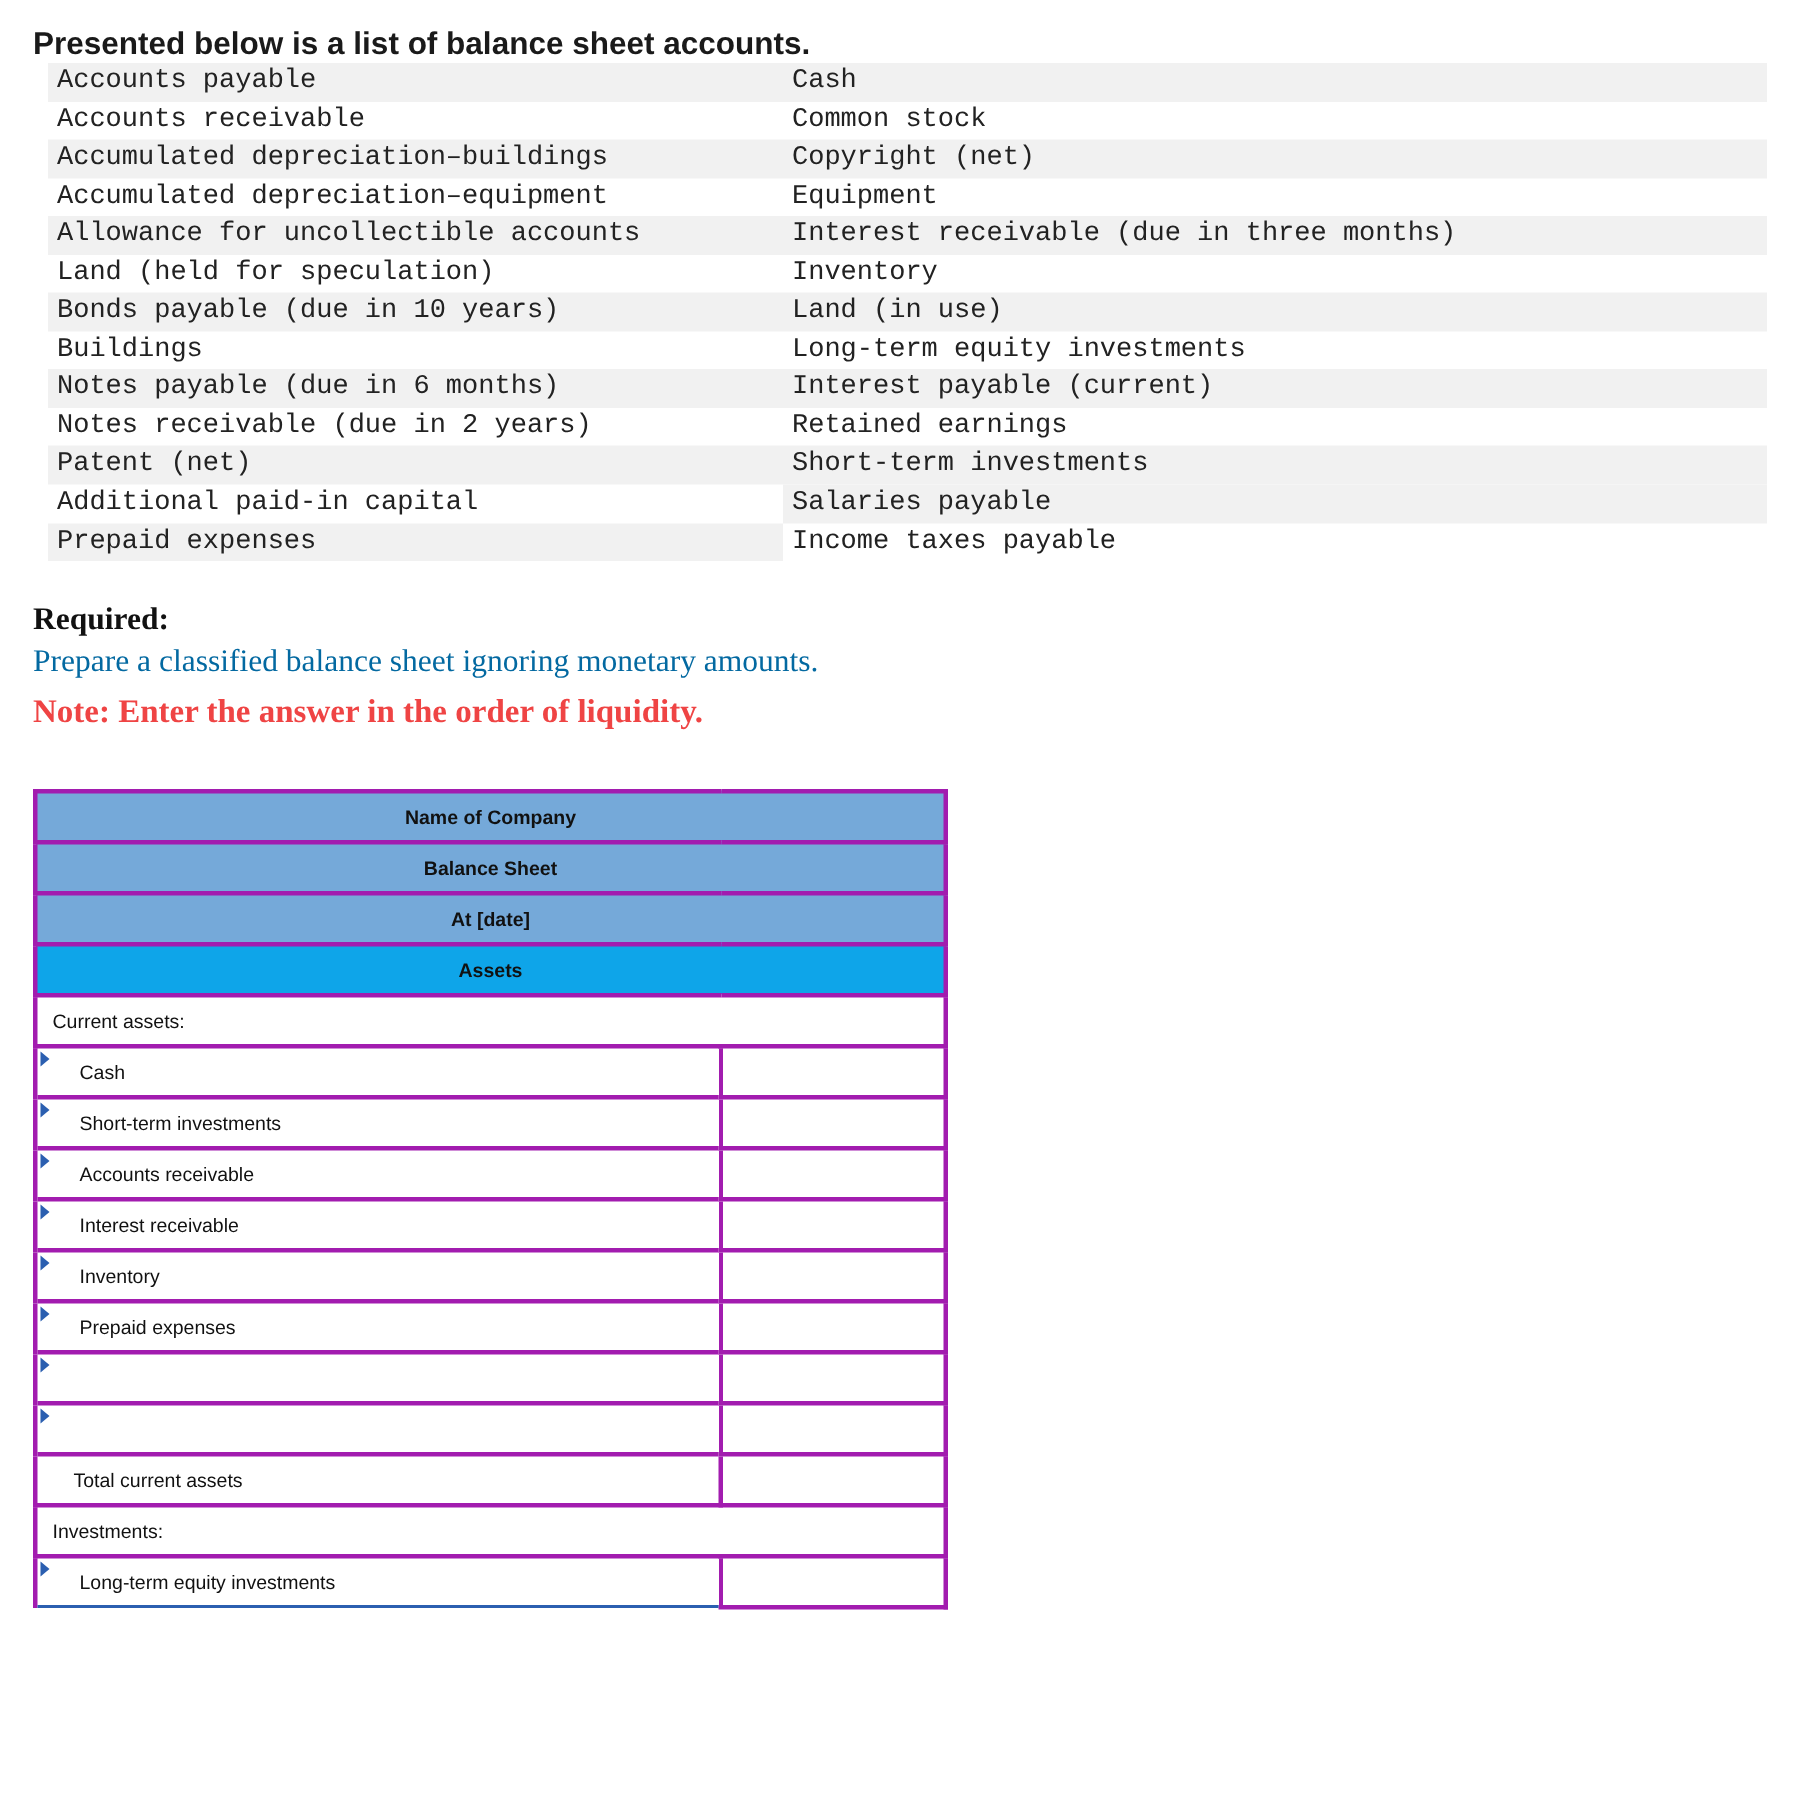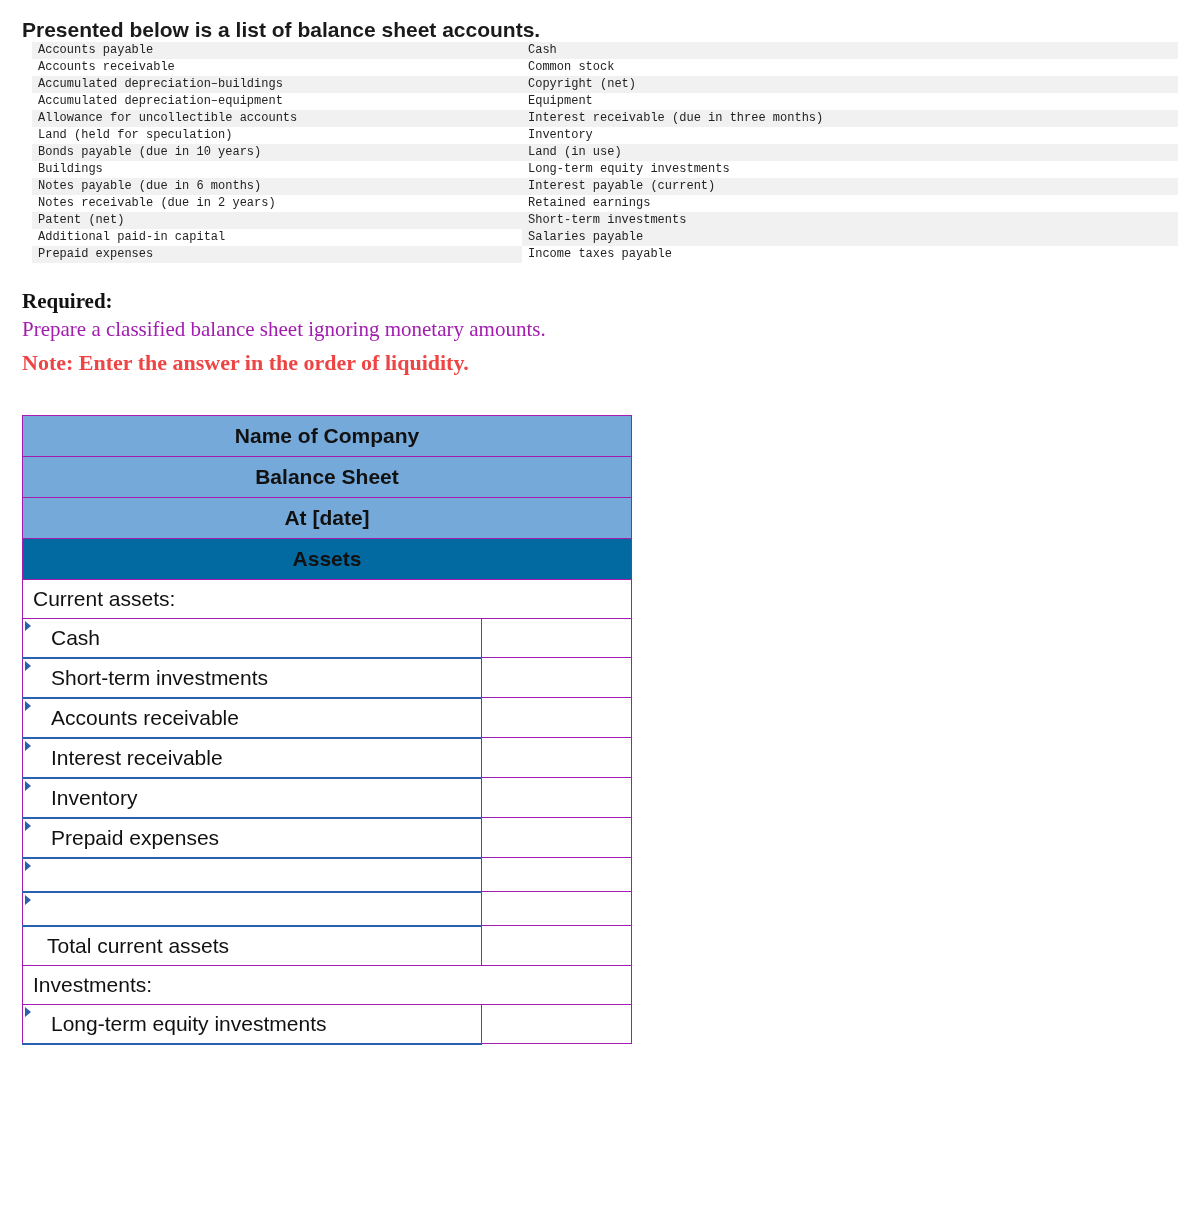--- a/index.html
+++ b/index.html
@@ -21,64 +21,64 @@
       margin-bottom: 26px;
       padding-left: 10px;
     }
     .accounts-col {
       flex: 0 0 auto;
     }
     .accounts-col.left { width: 490px; }
     .accounts-col.right { flex: 1; }
     .acct-row {
       font-family: "Courier New", Courier, monospace;
-      font-size: 12px;
+      font-size: 18px;
       line-height: 1.42;
       padding: 0 6px;
       white-space: nowrap;
     }
     .acct-row.shaded { background: #f1f1f1; }
     .required-block {
       margin-bottom: 36px;
       font-family: Liberation Serif, serif;
     }
     .required-label {
       font-size: 21px;
       font-weight: 700;
       color: #111;
     }
     .required-text {
       font-size: 21px;
-      color: #a21caf;
+      color: #0369a1;
       line-height: 1.5;
     }
     .required-note {
       font-size: 22px;
       font-weight: 700;
       color: #ef4444;
       line-height: 1.5;
     }
     .bs-table {
       width: 610px;
       border-collapse: collapse;
       border: 1px solid #888;
     }
     .bs-table td, .bs-table th {
-      border: 1px solid #a21caf;
-      font-size: 21px;
+      border: 3px solid #a21caf;
+      font-size: 13px;
       color: #111;
     }
     .bs-header {
       background: #75a9d9;
       text-align: center;
       font-weight: 700;
       padding: 8px 6px;
     }
     .bs-section {
-      background: #0369a1;
+      background: #0ea5e9;
       text-align: center;
       font-weight: 700;
       padding: 8px 6px;
     }
     .bs-row td {
       padding: 7px 6px 7px 10px;
       background: #fff;
       height: 34px;
       vertical-align: middle;
     }

